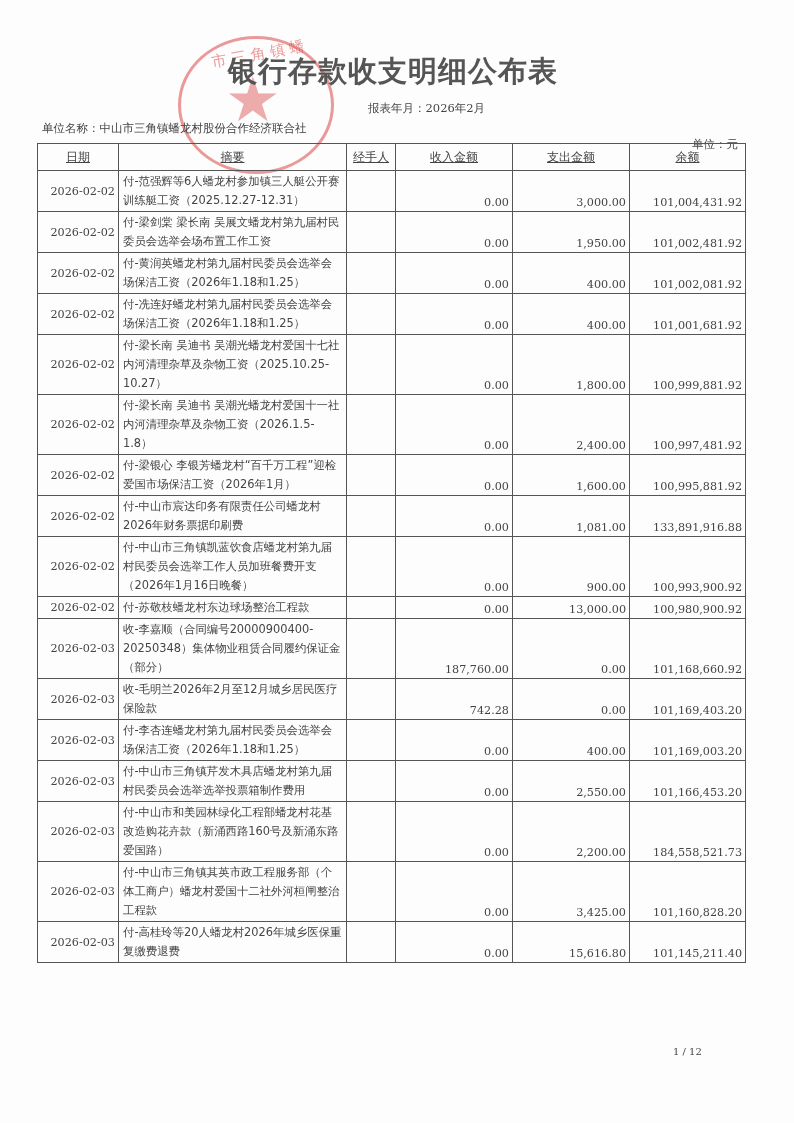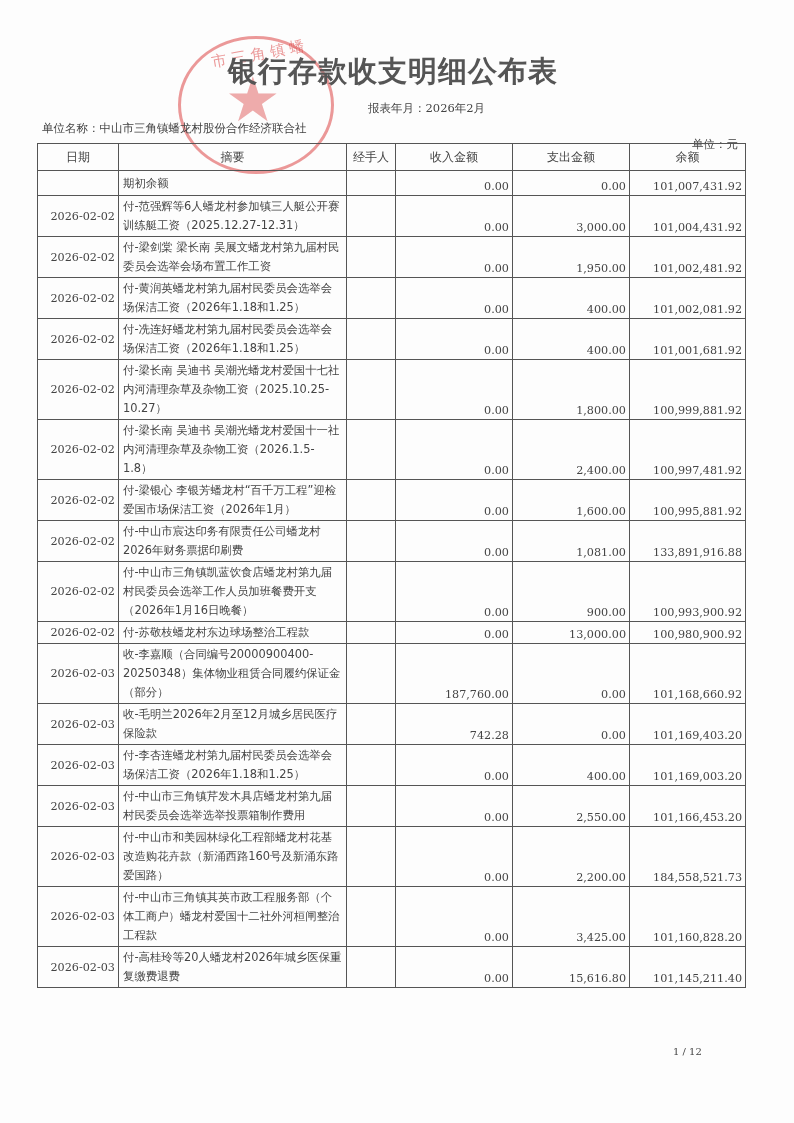--- a/index.html
+++ b/index.html
@@ -20,21 +20,21 @@
   }
   .unit-name .val { }
   .unit { position: absolute; top: 121px; right: 56px; font-size: 11.5px; color: #444; margin-top: 16px; }
   table {
     position: absolute; top: 143px; left: 37px; width: 708px;
     border-collapse: collapse; table-layout: fixed;
     font-size: 11.2px;
   }
   td, th { border: 1.4px solid #555; padding: 0 3px; vertical-align: middle; }
   th { font-weight: normal; height: 26px; font-size: 12px; color: #444; text-align: center;
-       font-family: "DejaVu Sans", "Liberation Sans", sans-serif; }
+       font-family: "DejaVu Sans", "Liberation Sans", sans-serif; text-decoration: underline; }
   td.date { text-align: right; color: #444; }
   td.summary { text-align: left; line-height: 19px; color: #444;
                font-family: "DejaVu Sans", "Liberation Sans", sans-serif; font-size: 11.4px; padding: 1px 4px; }
   td.num { text-align: right; vertical-align: bottom; padding-bottom: 2px; color: #444; }
   tr.opening td { height: 22px; }
   .page-no { position: absolute; top: 1046px; left: 673px; font-size: 10px; color: #444; }
   .seal {
     position: absolute; left: 178px; top: 36px; width: 150px; height: 132px;
     border: 3px solid rgba(220,70,70,0.55); border-radius: 50%;
     pointer-events: none;
@@ -71,28 +71,20 @@
     <tr>
       <th>日期</th>
       <th>摘要</th>
       <th>经手人</th>
       <th>收入金额</th>
       <th>支出金额</th>
       <th>余额</th>
     </tr>
   </thead>
   <tbody id="tbody">
-      <tr class="opening">
-        <td class="date"></td>
-        <td class="summary">期初余额</td>
-        <td class="date"></td>
-        <td class="num">0.00</td>
-        <td class="num">0.00</td>
-        <td class="num">101,007,431.92</td>
-      </tr>
       <tr>
         <td class="date">2026-02-02</td>
         <td class="summary">付-范强辉等6人蟠龙村参加镇三人艇公开赛训练艇工资（2025.12.27-12.31）</td>
         <td class="date"></td>
         <td class="num">0.00</td>
         <td class="num">3,000.00</td>
         <td class="num">101,004,431.92</td>
       </tr>
       <tr>
         <td class="date">2026-02-02</td>

